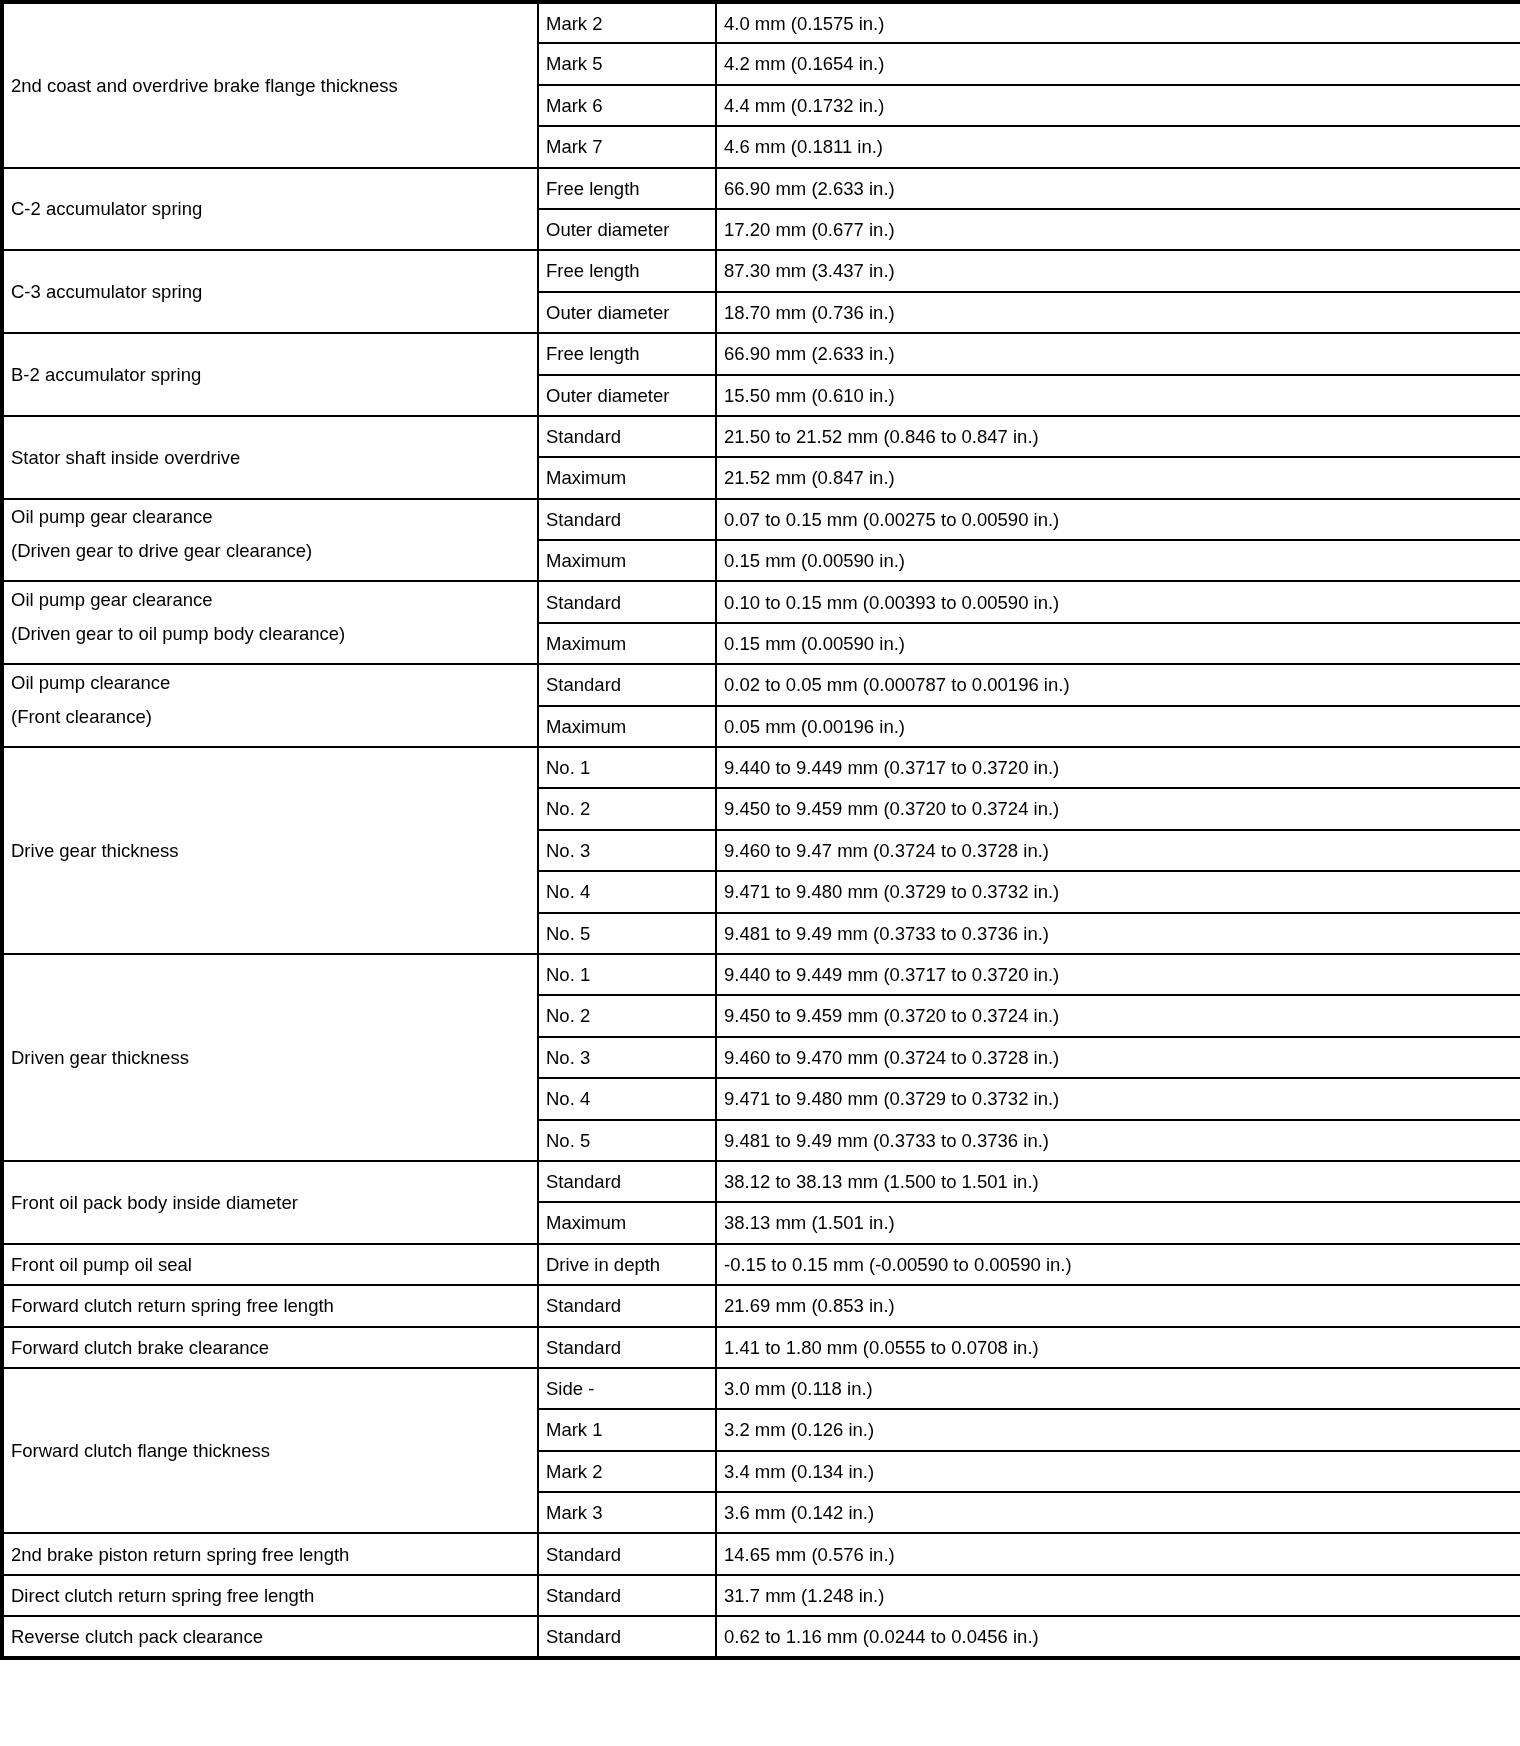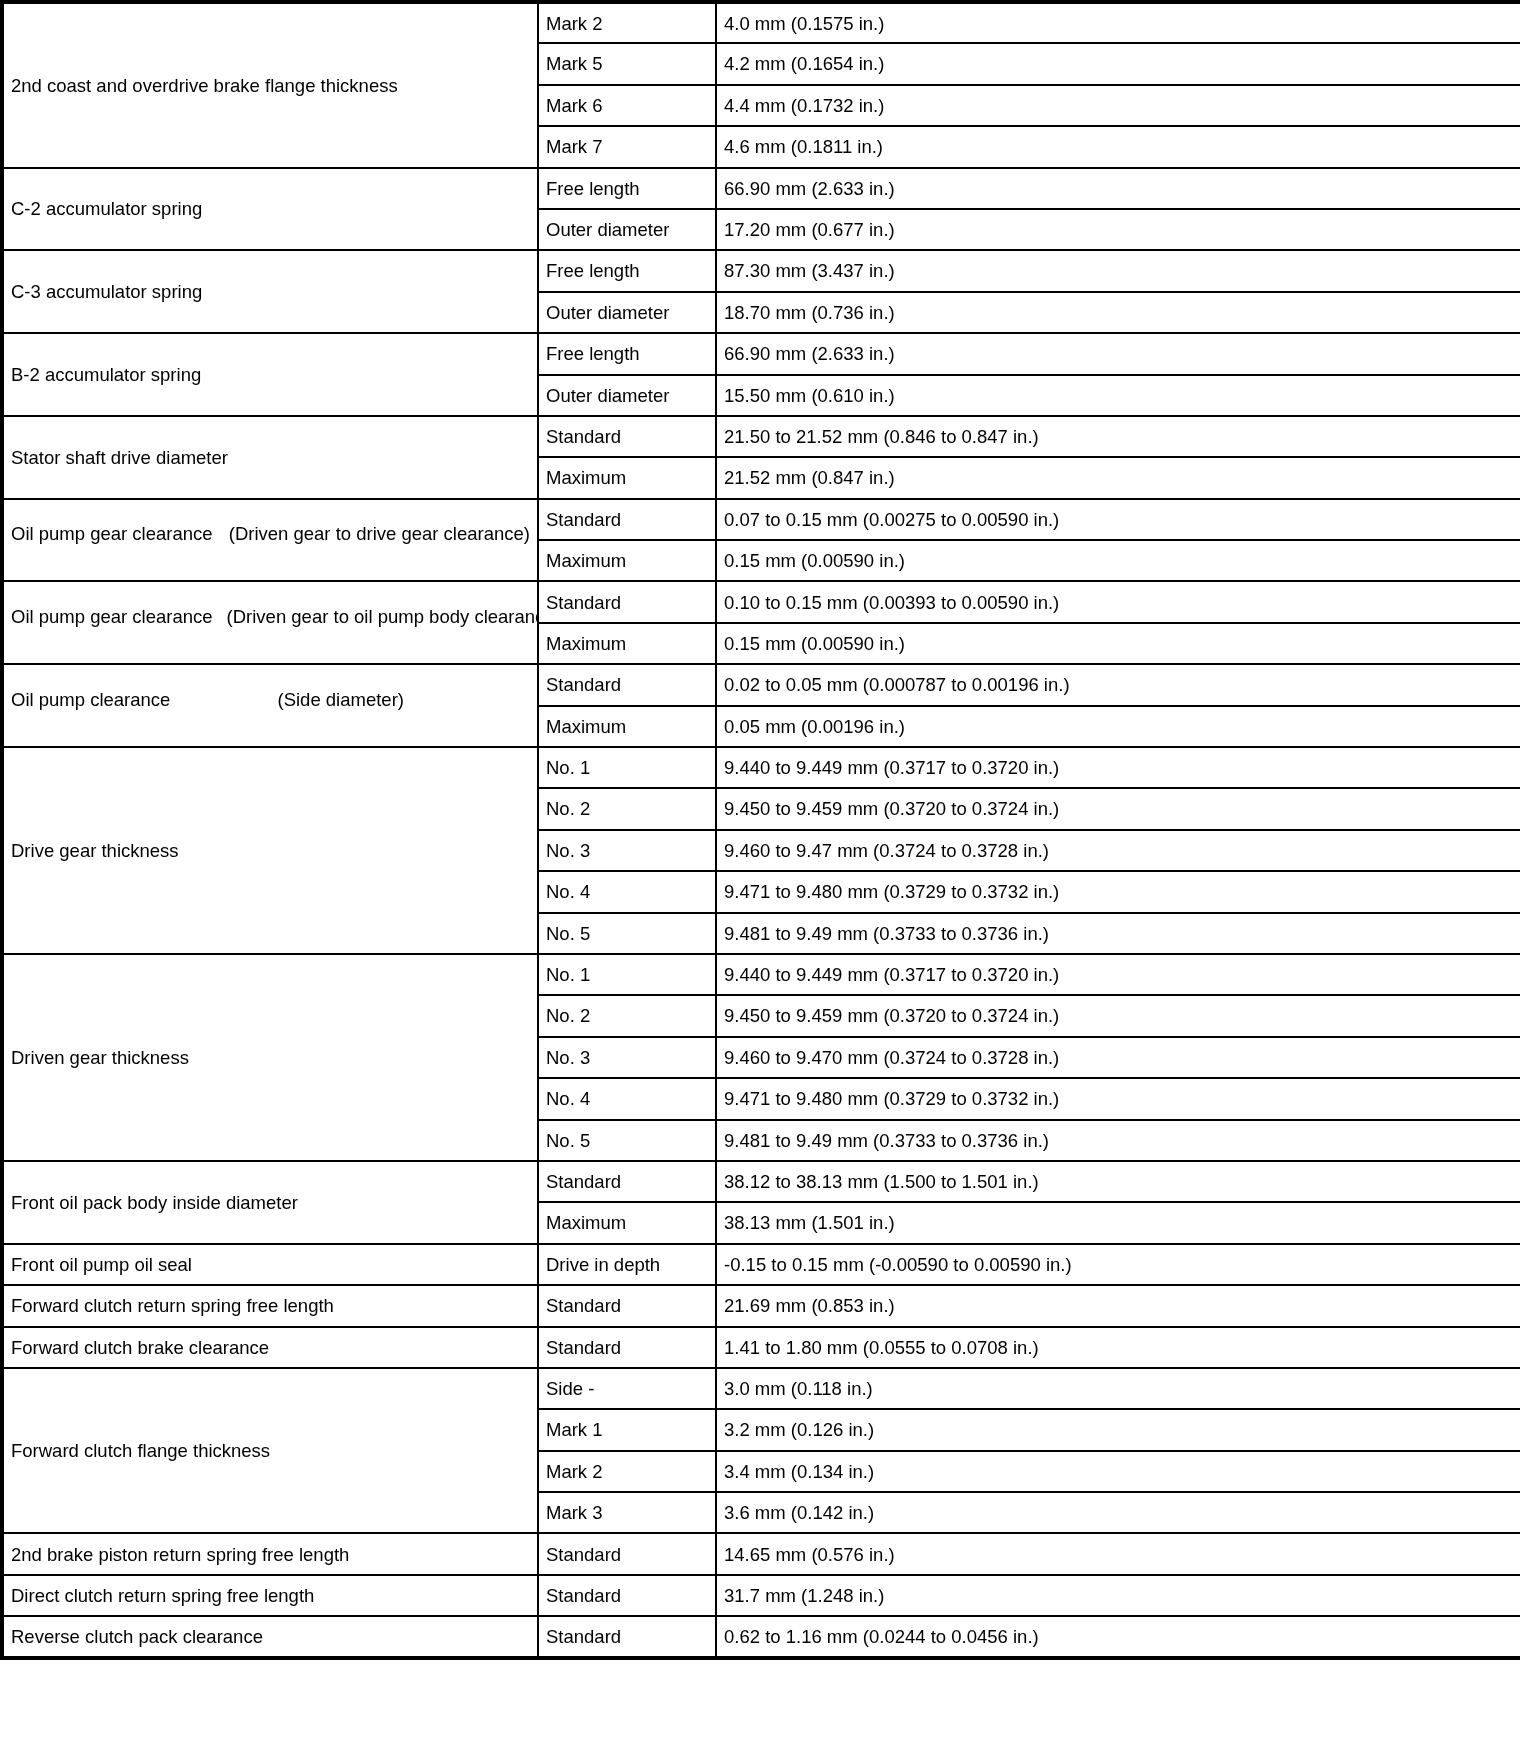--- a/index.html
+++ b/index.html
@@ -34,21 +34,21 @@
     col.c-label { width: 536px; }
     col.c-key   { width: 178px; }
     col.c-value { width: 806px; }
 
     td.label-cell.multi {
       padding: 0;
       vertical-align: top;
     }
     td.label-cell.multi .multi-wrap {
       display: flex;
-      flex-direction: row;
+      flex-direction: column;
       height: 68px;
     }
     td.label-cell.multi .label-line {
       flex: 1;
       display: flex;
       align-items: center;
       padding: 0 7px;
     }
   </style>
 </head>
@@ -99,21 +99,21 @@
       <tr>
         <td class="label-cell" rowspan="2">B-2 accumulator spring</td>
         <td>Free length</td>
         <td>66.90 mm (2.633 in.)</td>
       </tr>
       <tr>
         <td>Outer diameter</td>
         <td>15.50 mm (0.610 in.)</td>
       </tr>
       <tr>
-        <td class="label-cell" rowspan="2">Stator shaft drive diameter</td>
+        <td class="label-cell" rowspan="2">Stator shaft inside overdrive</td>
         <td>Standard</td>
         <td>21.50 to 21.52 mm (0.846 to 0.847 in.)</td>
       </tr>
       <tr>
         <td>Maximum</td>
         <td>21.52 mm (0.847 in.)</td>
       </tr>
       <tr>
         <td class="label-cell multi" rowspan="2">
           <div class="multi-wrap">
@@ -139,21 +139,21 @@
         <td>0.10 to 0.15 mm (0.00393 to 0.00590 in.)</td>
       </tr>
       <tr>
         <td>Maximum</td>
         <td>0.15 mm (0.00590 in.)</td>
       </tr>
       <tr>
         <td class="label-cell multi" rowspan="2">
           <div class="multi-wrap">
             <div class="label-line">Oil pump clearance</div>
-            <div class="label-line">(Side diameter)</div>
+            <div class="label-line">(Front clearance)</div>
           </div>
         </td>
         <td>Standard</td>
         <td>0.02 to 0.05 mm (0.000787 to 0.00196 in.)</td>
       </tr>
       <tr>
         <td>Maximum</td>
         <td>0.05 mm (0.00196 in.)</td>
       </tr>
       <tr>

